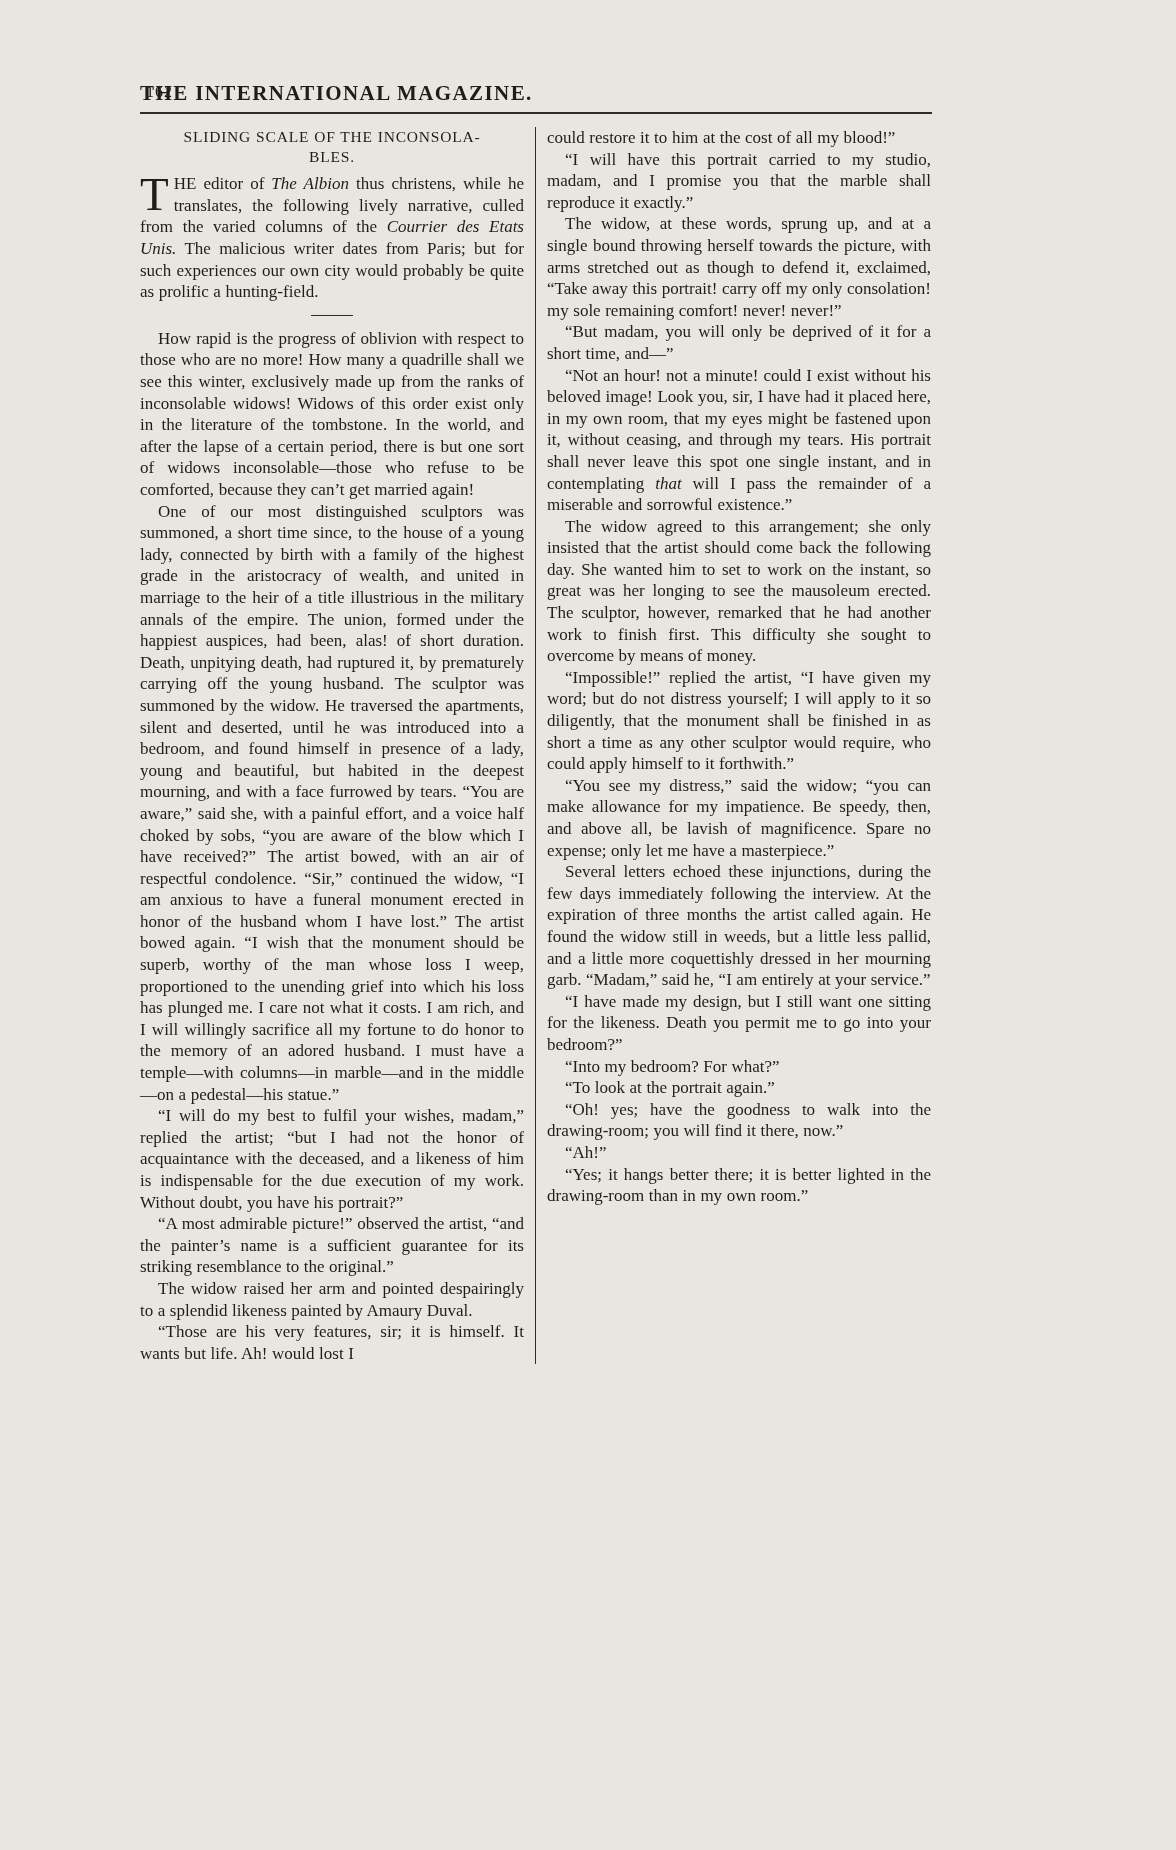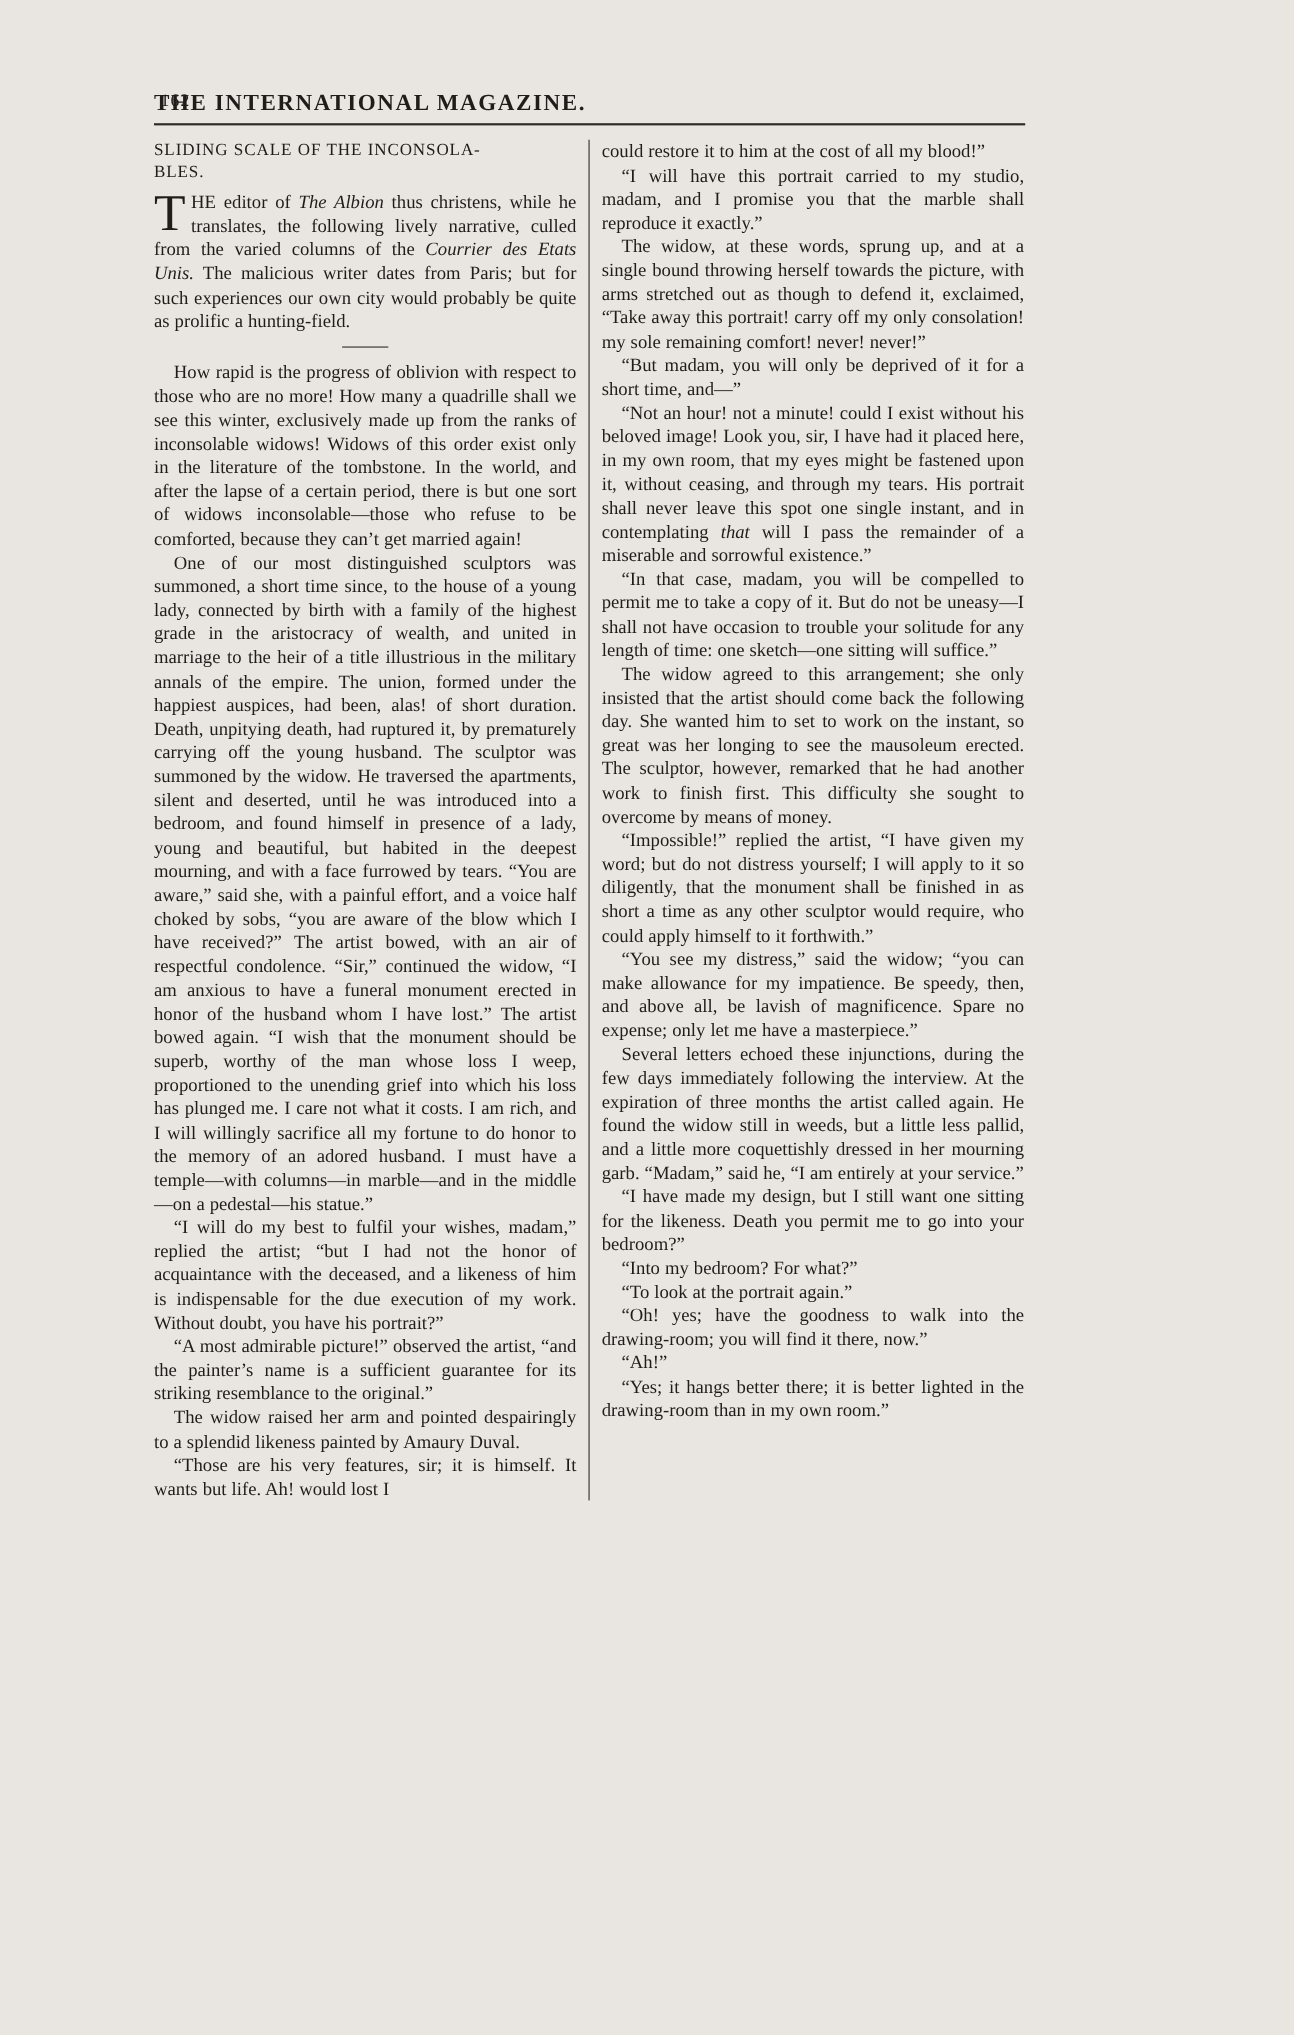--- a/index.html
+++ b/index.html
@@ -22,20 +22,21 @@
   .columns { display:flex; margin-top:13px; align-items:stretch; }
   .col {
     width:384px;
     font-size:17px; line-height:21.6px;
     text-align:justify;
     word-spacing:0.3px;
   }
   .colrule { width:1px; background:#2e2c29; margin:0 11px; }
 
   .article-title {
+    text-align:center;
     font-size:15.5px; font-weight:normal;
     letter-spacing:0.8px;
     line-height:1.3;
     margin-bottom:6px;
   }
 
   .para { text-indent:18px; }
   .para.noindent { text-indent:0; }
   .lead { text-indent:0; }
   .lead::after { content:""; display:block; clear:both; }
@@ -89,21 +90,20 @@
 
       <div class="colrule"></div>
 
       <div class="col right">
         <div>
             <p class="para noindent"><span>could restore it to him at the cost of all my blood!”</span></p>
             <p class="para"><span>“I will have this portrait carried to my studio, madam, and I promise you that the marble shall reproduce it exactly.”</span></p>
             <p class="para"><span>The widow, at these words, sprung up, and at a single bound throwing herself towards the picture, with arms stretched out as though to defend it, exclaimed, “Take away this portrait! carry off my only consolation! my sole remaining comfort! never! never!”</span></p>
             <p class="para"><span>“But madam, you will only be deprived of it for a short time, and—”</span></p>
             <p class="para"><span>“Not an hour! not a minute! could I exist without his beloved image! Look you, sir, I have had it placed here, in my own room, that my eyes might be fastened upon it, without ceasing, and through my tears. His portrait shall never leave this spot one single instant, and in contemplating </span><em>that</em><span> will I pass the remainder of a miserable and sorrowful existence.”</span></p>
-            <p class="para"><span>“In that case, madam, you will be compelled to permit me to take a copy of it. But do not be uneasy—I shall not have occasion to trouble your solitude for any length of time: one sketch—one sitting will suffice.”</span></p>
             <p class="para"><span>The widow agreed to this arrangement; she only insisted that the artist should come back the following day. She wanted him to set to work on the instant, so great was her longing to see the mausoleum erected. The sculptor, however, remarked that he had another work to finish first. This difficulty she sought to overcome by means of money.</span></p>
             <p class="para"><span>“Impossible!” replied the artist, “I have given my word; but do not distress yourself; I will apply to it so diligently, that the monument shall be finished in as short a time as any other sculptor would require, who could apply himself to it forthwith.”</span></p>
             <p class="para"><span>“You see my distress,” said the widow; “you can make allowance for my impatience. Be speedy, then, and above all, be lavish of magnificence. Spare no expense; only let me have a masterpiece.”</span></p>
             <p class="para"><span>Several letters echoed these injunctions, during the few days immediately following the interview. At the expiration of three months the artist called again. He found the widow still in weeds, but a little less pallid, and a little more coquettishly dressed in her mourning garb. “Madam,” said he, “I am entirely at your service.”</span></p>
             <p class="para"><span>“I have made my design, but I still want one sitting for the likeness. Death you permit me to go into your bedroom?”</span></p>
             <p class="para"><span>“Into my bedroom? For what?”</span></p>
             <p class="para"><span>“To look at the portrait again.”</span></p>
             <p class="para"><span>“Oh! yes; have the goodness to walk into the drawing-room; you will find it there, now.”</span></p>
             <p class="para"><span>“Ah!”</span></p>
             <p class="para"><span>“Yes; it hangs better there; it is better lighted in the drawing-room than in my own room.”</span></p>

